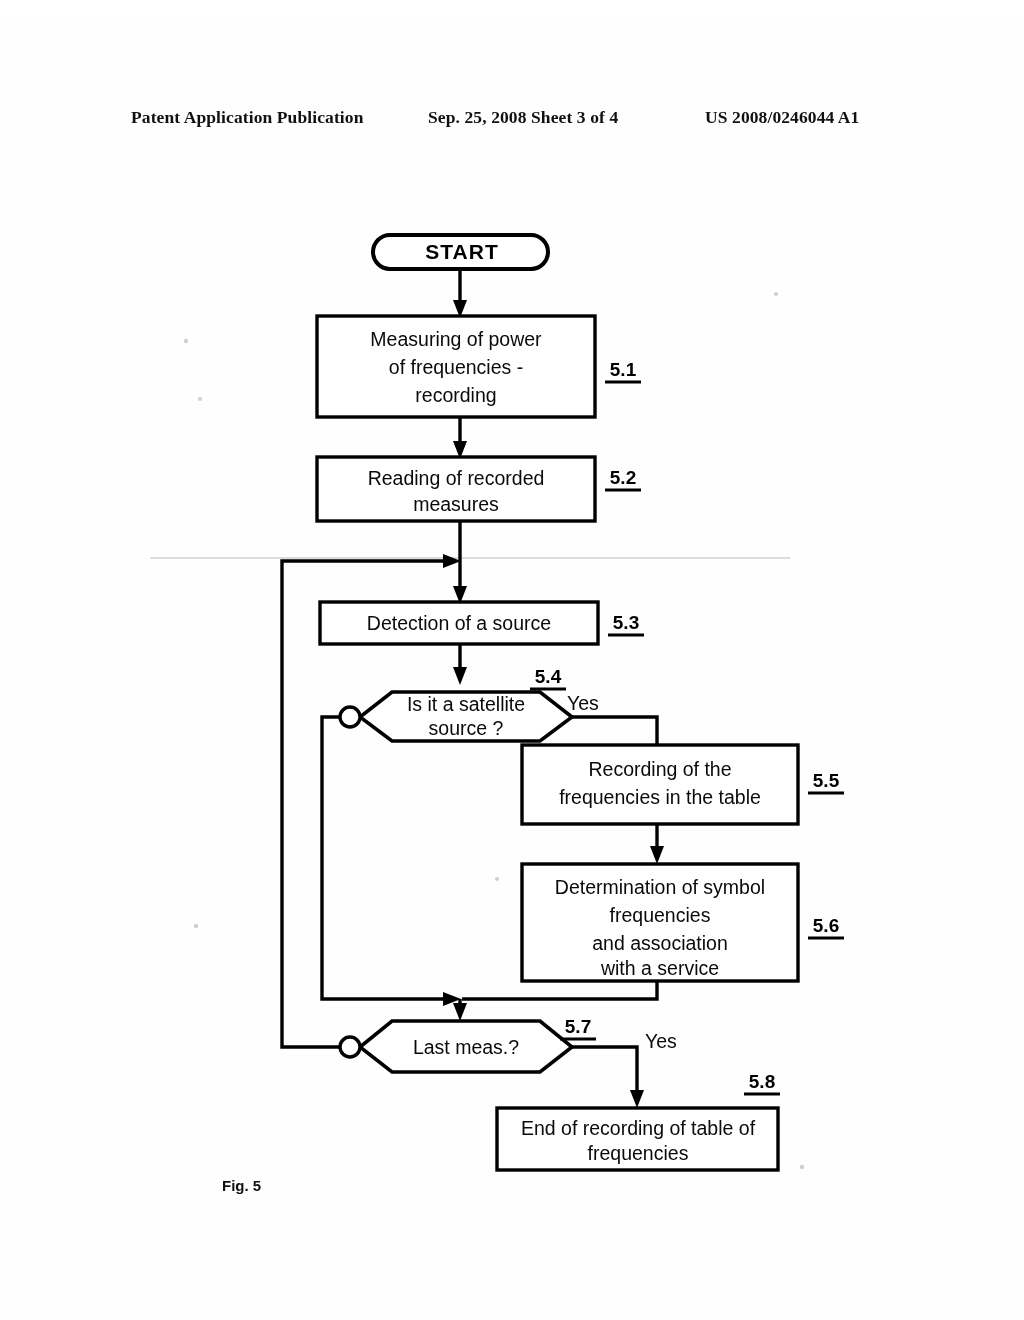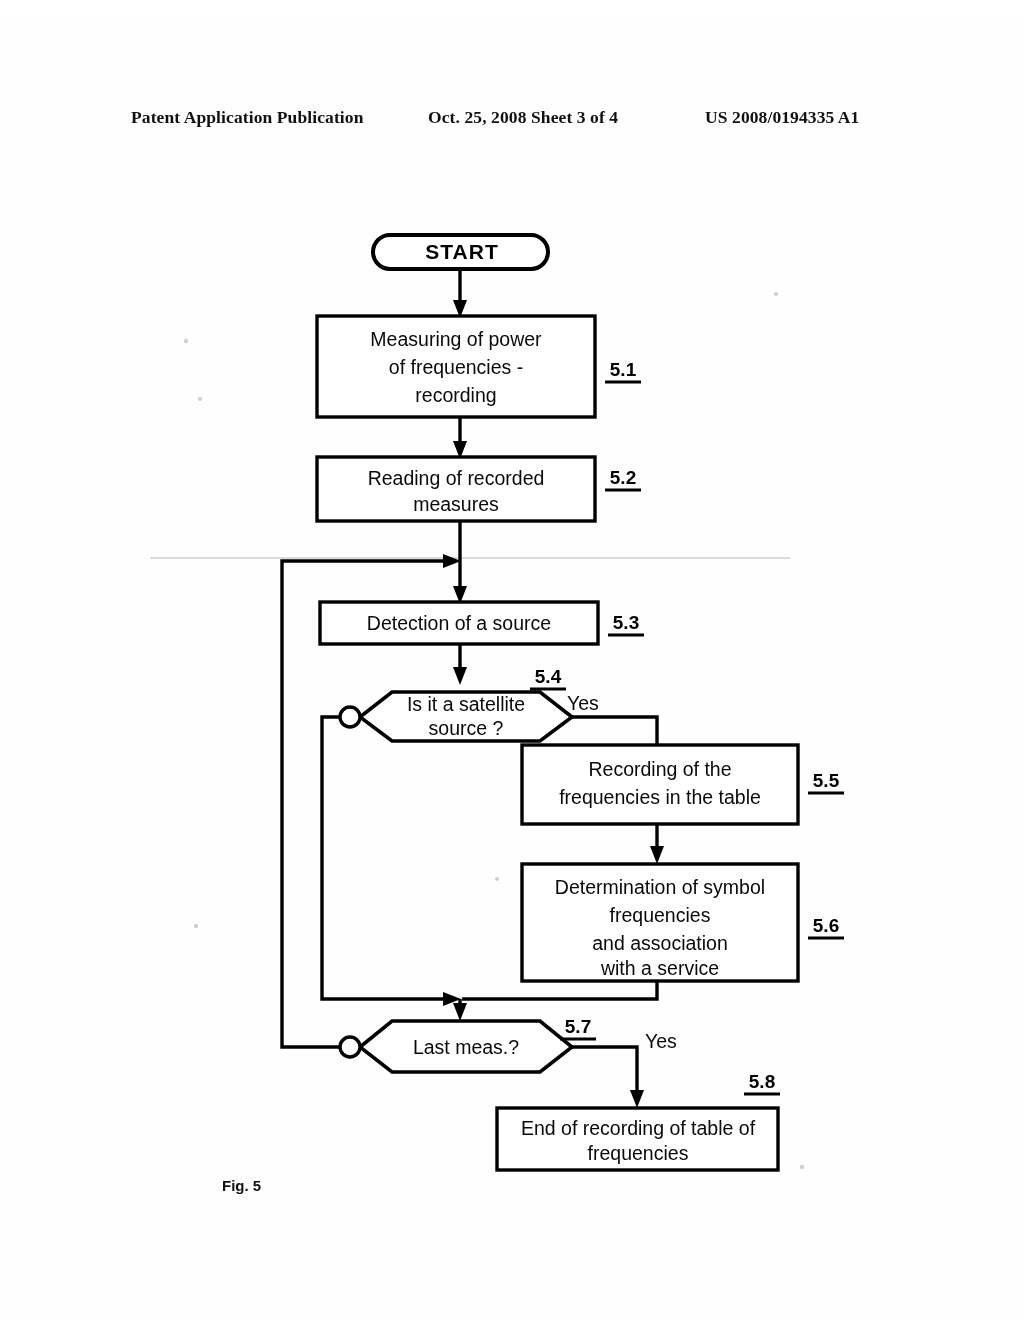--- a/index.html
+++ b/index.html
@@ -147,22 +147,22 @@
   }
   .speck { fill: #cfcfcf; }
 </style>
 </head>
 <body>
 
 <div class="page">
 
   <div class="pub-header">
     <span class="h-left">Patent Application Publication</span>
-    <span class="h-mid">Oct. 25, 2008   Sheet 3 of 4</span>
-    <span class="h-right">US 2008/0194335 A1</span>
+    <span class="h-mid">Sep. 25, 2008   Sheet 3 of 4</span>
+    <span class="h-right">US 2008/0246044 A1</span>
   </div>
 
   <svg id="flow-svg" viewBox="0 0 1024 1320">
 
     <line class="scan-line" x1="150" y1="539" x2="790" y2="539"></line>
     <circle class="speck" cx="186" cy="322" r="2.2"></circle>
     <circle class="speck" cx="200" cy="380" r="2.0"></circle>
     <circle class="speck" cx="196" cy="907" r="2.2"></circle>
     <circle class="speck" cx="776" cy="275" r="2.0"></circle>
     <circle class="speck" cx="802" cy="1148" r="2.2"></circle>

